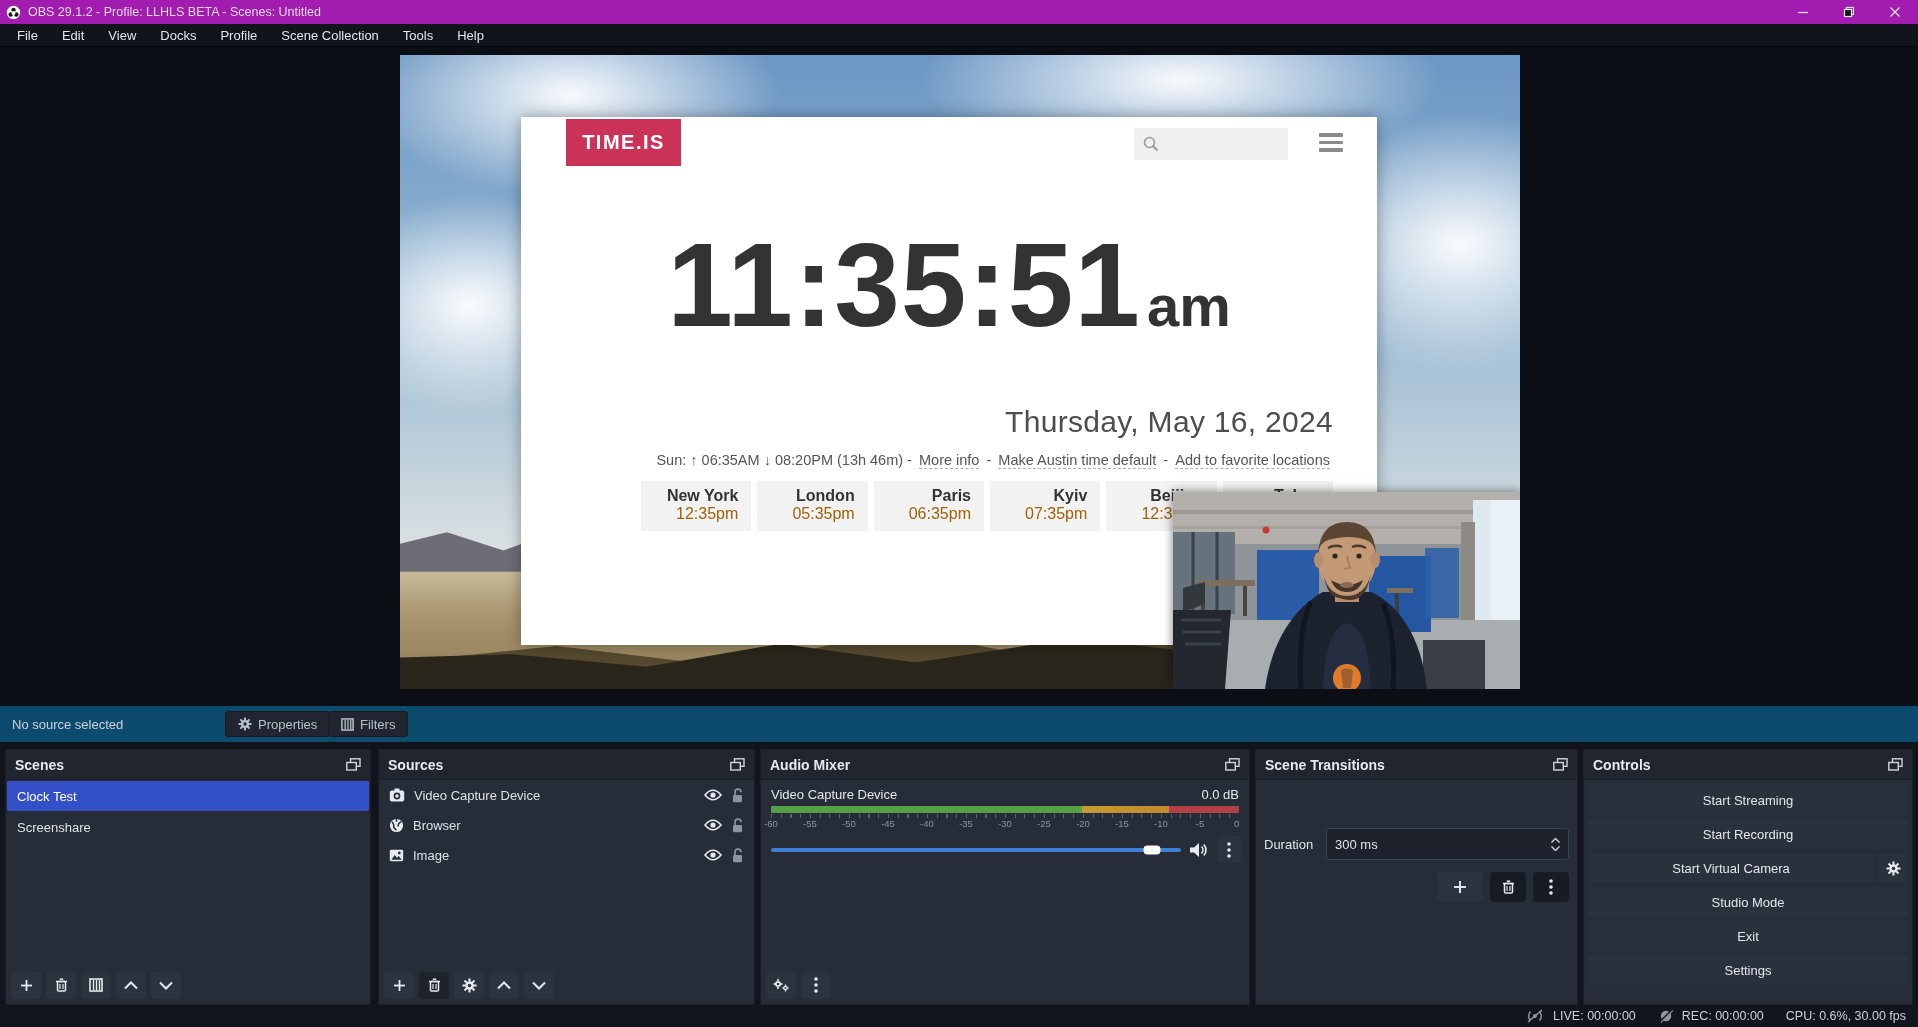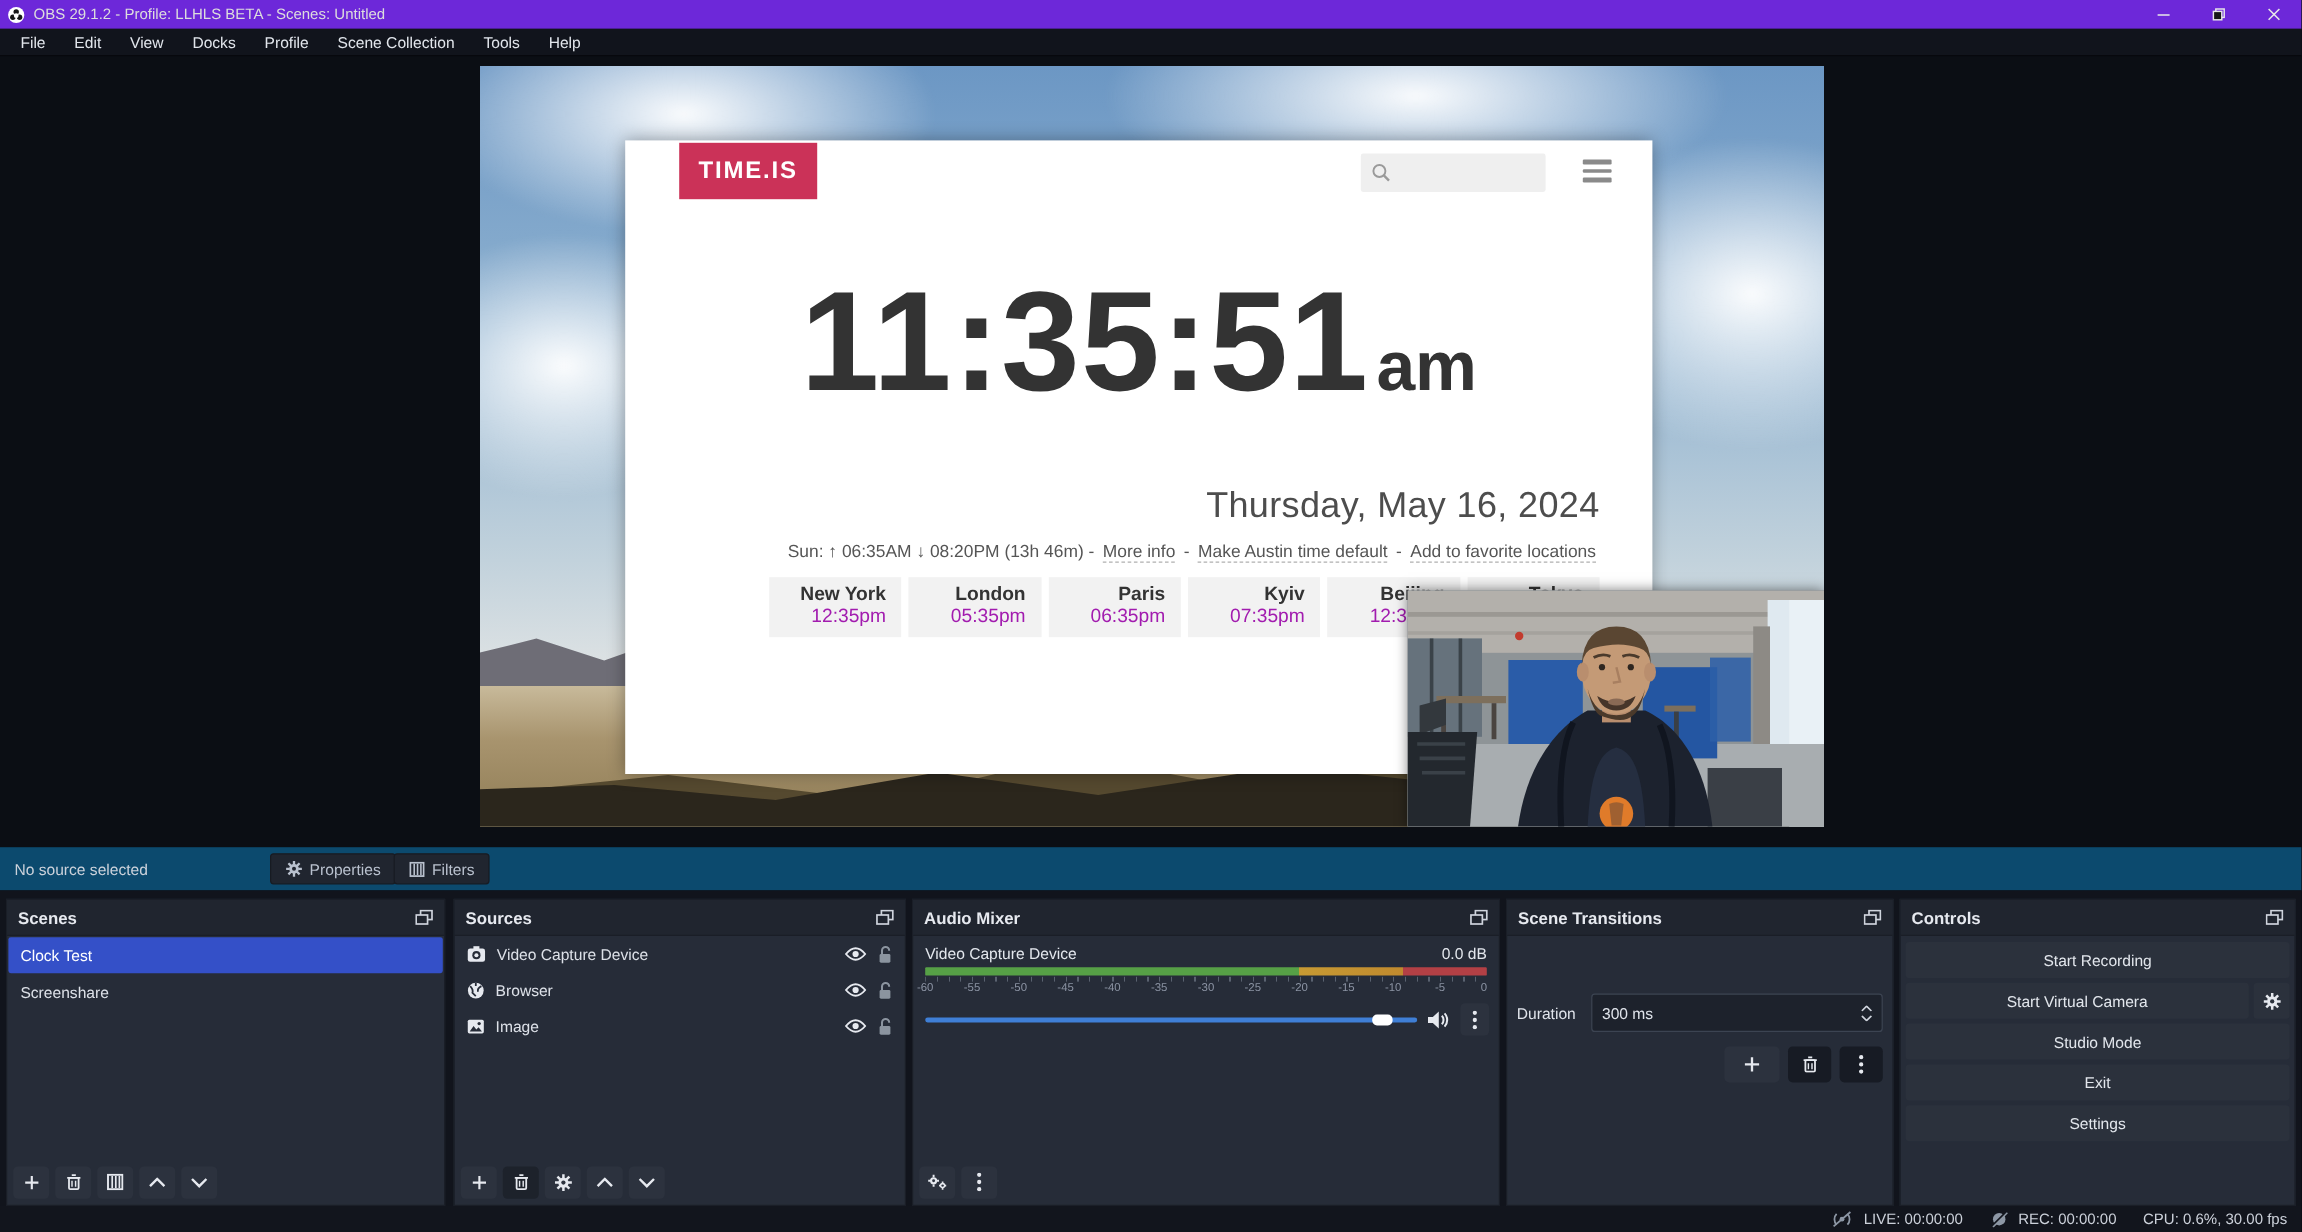--- a/index.html
+++ b/index.html
@@ -1,20 +1,20 @@
 <!DOCTYPE html>
 <html><head>
 <meta charset="utf-8">
 <style>
   * { margin:0; padding:0; box-sizing:border-box; }
   html,body { width:1918px; height:1027px; overflow:hidden; }
   body { position:relative; background:#0b0e14; font-family:"Liberation Sans", sans-serif; color:#e2e6ec; }
 
   
-  .titlebar { position:absolute; left:0; top:0; width:1918px; height:24px; background:#6d28d9; display:flex; align-items:center; padding-left:6px; }
+  .titlebar { position:absolute; left:0; top:0; width:1918px; height:24px; background:#a21caf; display:flex; align-items:center; padding-left:6px; }
   .titlebar .app-title { font-size:12.5px; color:#dddddd; margin-left:7px; }
   .win-controls { position:absolute; right:0; top:0; height:24px; display:flex; }
   .win-btn { width:46px; height:24px; display:flex; align-items:center; justify-content:center; }
 
   
   .menubar { position:absolute; left:0; top:24px; width:1918px; height:23px; background:#11141c; display:flex; align-items:flex-start; padding-left:5px; border-bottom:1px solid #05070b; }
   .menu-item { font-size:13px; color:#e2e6ec; padding:0 12px; line-height:23px; }
 
   
   .viewport { position:absolute; left:0; top:47px; width:1918px; height:659px; background:#0b0e14; }
@@ -36,21 +36,21 @@
   .ti-heading b { color:#222; font-weight:800; }
   .ti-clock { position:absolute; left:0; top:100px; width:856px; text-align:center; font-weight:700; color:#333; }
   .ti-clock .digits { font-size:118px; letter-spacing:1px; }
   .ti-clock .ampm { font-size:58px; margin-left:6px; }
   .ti-date { position:absolute; right:44px; top:288px; font-size:30px; color:#4d4d4d; letter-spacing:.3px; }
   .ti-sun { position:absolute; left:0; top:335px; width:812px; text-align:right; font-size:14.5px; color:#555; }
   .ti-sun .lnk { border-bottom:1px dashed #b0b0b0; margin:0 3px; }
   .ti-clocks { position:absolute; left:120px; top:364px; width:692px; display:flex; gap:6px; }
   .ti-city { flex:1; height:50px; background:#f2f2f2; text-align:right; padding:6px 13px 0 0; }
   .ti-city .c { font-size:16px; font-weight:bold; color:#333; }
-  .ti-city .t { font-size:16px; color:#a21caf; }
+  .ti-city .t { font-size:16px; color:#a16207; }
 
   
   .webcam { position:absolute; left:773px; top:437px; width:347px; height:197px; background:#8e9497; box-shadow:0 0 10px rgba(0,0,0,.5); }
 
   
   .src-toolbar { position:absolute; left:0; top:706px; width:1918px; height:36px; background:#0c4a6e; display:flex; align-items:center; }
   .src-status { font-size:13px; color:#ccd2db; margin-left:12px; }
   .tb-btn { height:26px; background:#20252f; border:1px solid #171b22; border-radius:3px; display:flex; align-items:center; gap:6px; padding:0 12px; font-size:13px; color:#b9c1ce; }
   .tb-btn.props { position:absolute; left:225px; }
   .tb-btn.filters { position:absolute; left:328px; }
@@ -586,20 +586,21 @@
 
   <div class="panel p-controls">
     <div class="panel-head">
       <span class="panel-title">Controls</span>
       <svg width="15" height="13" viewBox="0 0 15 13">
           <rect x="4.5" y="0.8" width="9.5" height="7.5" fill="none" stroke="#cfd4dd" stroke-width="1.4"></rect>
           <rect x="0.8" y="4.5" width="9.5" height="7.5" fill="#20252f" stroke="#cfd4dd" stroke-width="1.4"></rect>
         </svg>
     </div>
     <div class="panel-body ctl-body">
+      <div class="ctl-btn">Start Streaming</div>
       <div class="ctl-btn">Start Recording</div>
       <div class="ctl-row">
         <div class="ctl-btn main">Start Virtual Camera</div>
         <div class="ctl-btn gear">
             <svg width="15" height="15" viewBox="0 0 16 16">
               <g stroke="#e6e9ef" stroke-width="2.2">
                 <line x1="8" y1="0.5" x2="8" y2="4"></line>
                 <line x1="8" y1="12" x2="8" y2="15.5"></line>
                 <line x1="0.5" y1="8" x2="4" y2="8"></line>
                 <line x1="12" y1="8" x2="15.5" y2="8"></line>

